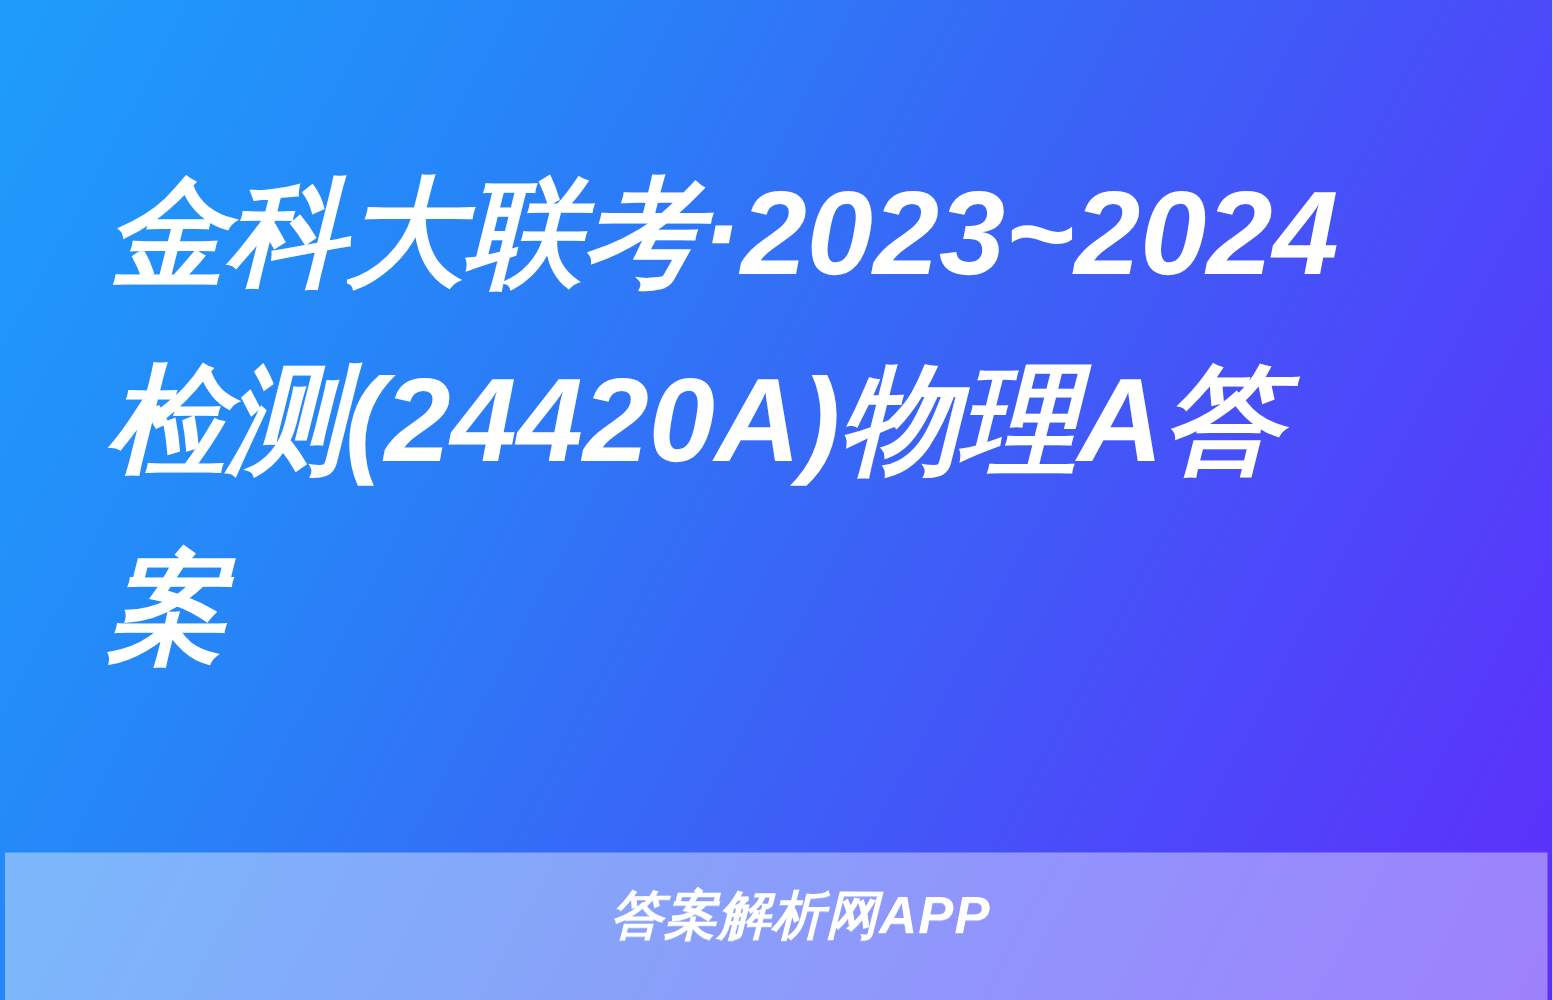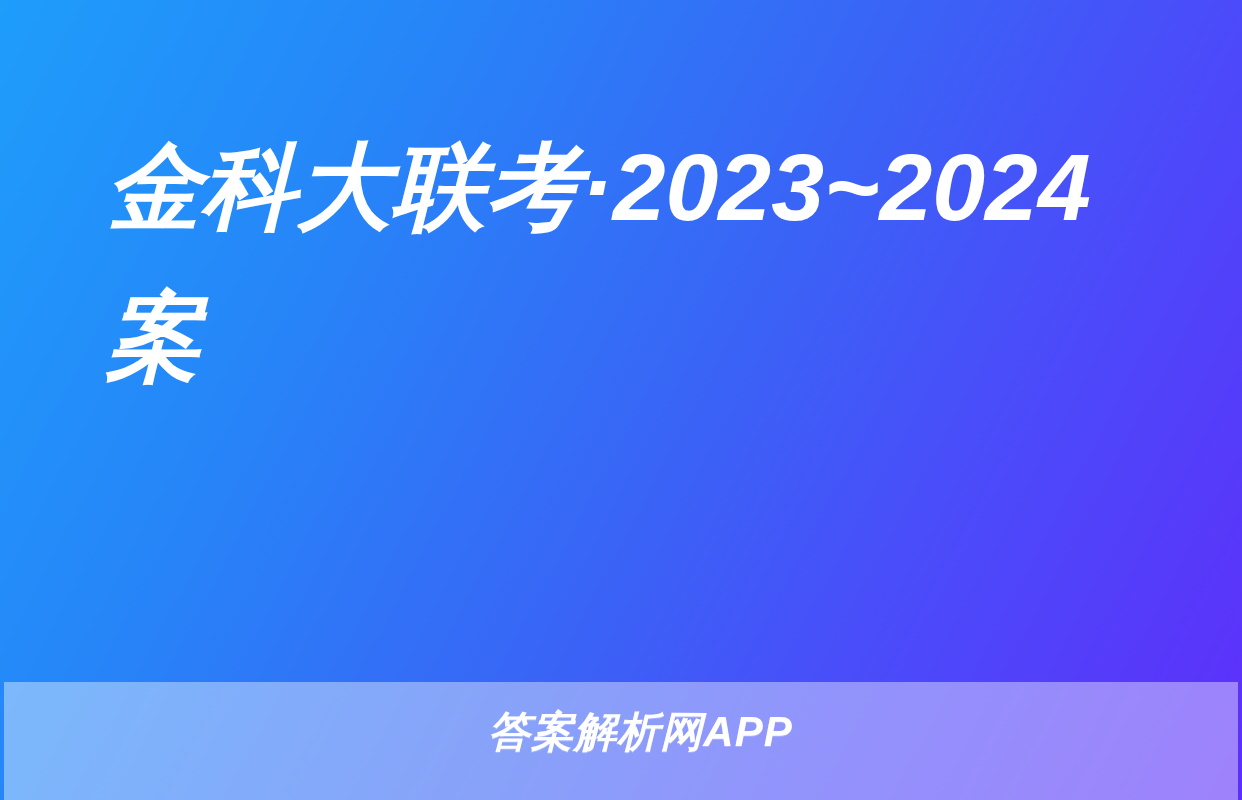--- a/index.html
+++ b/index.html
@@ -34,21 +34,20 @@
     font-style: italic;
     letter-spacing: 0px;
     text-align: left;
     word-break: break-all;
     white-space: normal;
     -webkit-font-smoothing: antialiased;
   }
   #title-block .tline {
     display: block;
     height: 150px;
-    margin-left: 20px;
   }
   #title-block .tline.center {
     text-align: left;
   }
   
   #watermark-band {
     position: absolute;
     left: 4px;
     right: 4px;
     top: 682px;
@@ -71,20 +70,21 @@
     margin-left: 39px;
   }
 </style>
 </head>
 <body>
 
 <div id="cover">
 
   <div id="title-block">
     <span class="tline">金科大联考·2023~2024</span>
+    <span class="tline">检测(24420A)物理A答</span>
     <span class="tline center">案</span>
   </div>
 
   <div id="watermark-band">
     <div id="watermark-text">答案解析网APP</div>
   </div>
 
 </div>
 
 </body></html>

